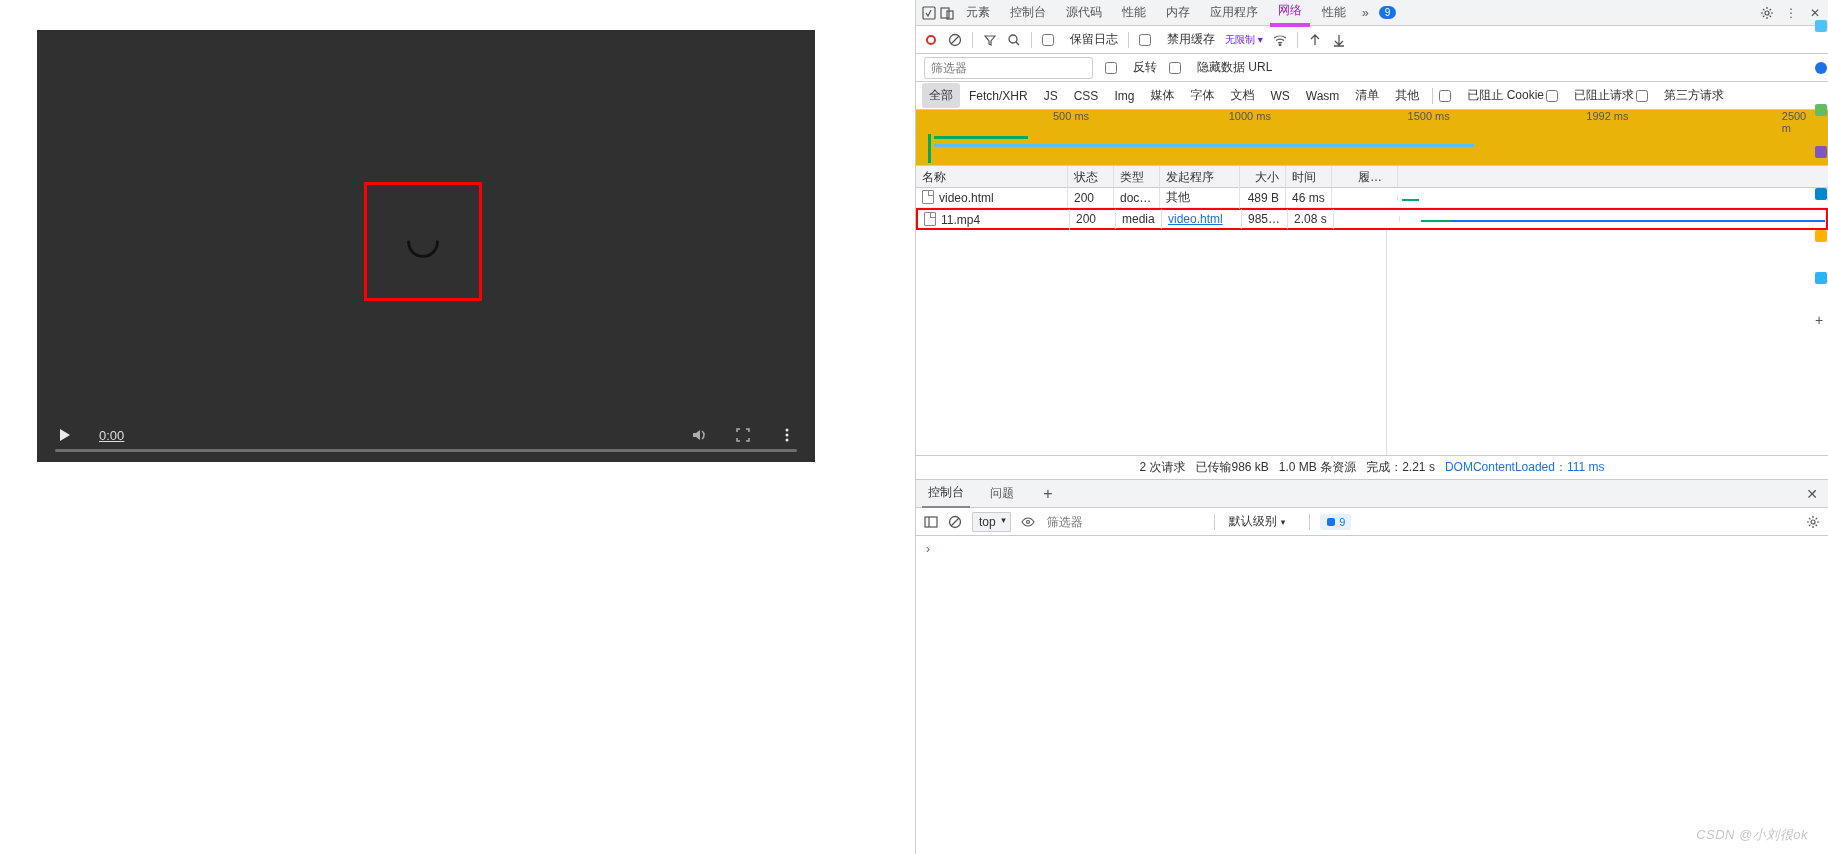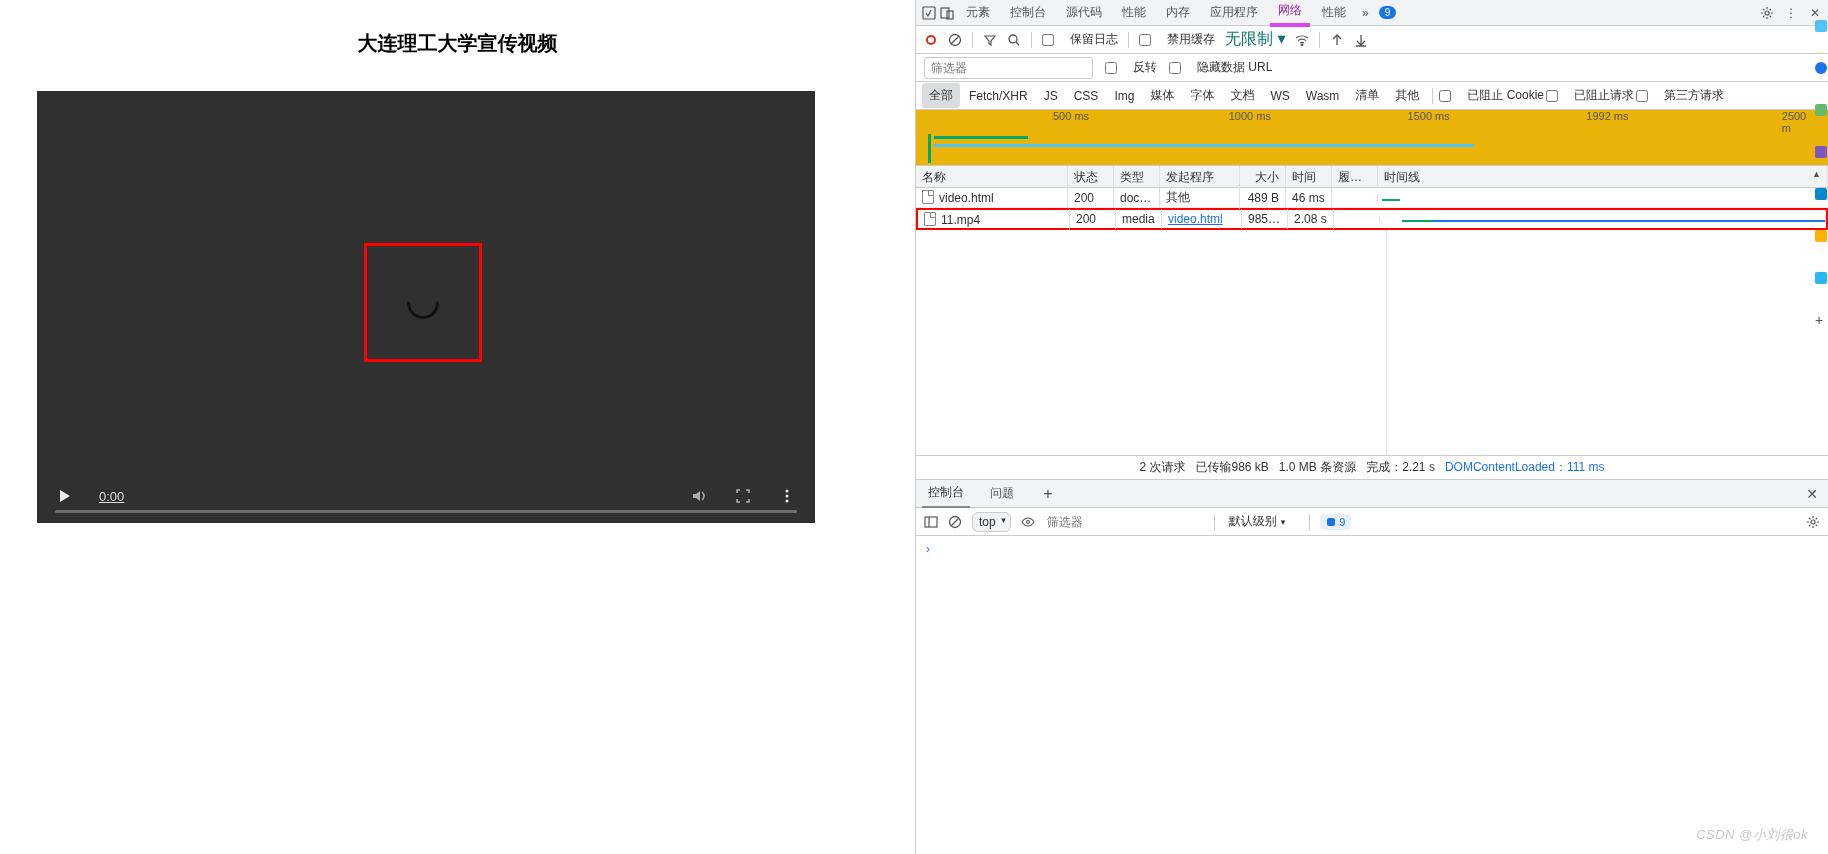--- a/index.html
+++ b/index.html
@@ -25,21 +25,21 @@
 .dt-badge { background: #1a73e8; color: #fff; border-radius: 8px; padding: 1px 6px; font-size: 10px; margin-left: 2px; }
 .dt-tgear { margin-left: auto; }
 .close-group { display: flex; gap: 6px; margin-left: 6px; }
 
 .dt-toolbar { display: flex; align-items: center; height: 28px; border-bottom: 1px solid #ccc; padding: 0 8px; gap: 10px; }
 .icn { width: 14px; height: 14px; display: inline-flex; align-items: center; justify-content: center; color: #555; }
 .rec-dot { width: 10px; height: 10px; border: 2px solid #d93025; border-radius: 50%; }
 .divider { width: 1px; height: 16px; background: #ccc; }
 .chk { display: flex; align-items: center; gap: 16px; font-size: 12px; color: #333; }
 .chk input { width: 12px; height: 12px; }
-.sel { font-size: 16px; border: none; background: transparent; color: #0f766e; }
+.sel { font-size: 10px; border: none; background: transparent; color: #6d28d9; }
 
 .dt-filter-row { display: flex; align-items: center; height: 28px; border-bottom: 1px solid #ccc; padding: 0 8px; gap: 12px; }
 .filter-input { flex: 0 0 140px; border: 1px solid #ccc; padding: 3px 6px; font-size: 12px; border-radius: 3px; }
 
 .dt-types { display: flex; align-items: center; height: 28px; border-bottom: 1px solid #ccc; padding: 0 6px; gap: 2px; flex-wrap: nowrap; }
 .type-btn { padding: 4px 7px; font-size: 12px; color: #333; cursor: pointer; border-radius: 3px; }
 .type-btn.active { background: #dadce0; }
 
 .timeline { height: 56px; border-bottom: 1px solid #ccc; position: relative; background: #eab308; }
 .tl-ticks { position: absolute; top: 0; left: 12px; right: 6px; height: 20px; display: flex; }
@@ -51,21 +51,21 @@
 
 .net-table { flex: 0 0 auto; }
 .nt-head { display: flex; background: #f1f3f4; border-bottom: 1px solid #ccc; height: 22px; font-size: 12px; color: #333; }
 .nt-head > div, .nt-row > div { padding: 3px 6px; border-right: 1px solid #e0e0e0; overflow: hidden; white-space: nowrap; text-overflow: ellipsis; }
 .c-name { width: 152px; }
 .c-st { width: 46px; }
 .c-ty { width: 46px; }
 .c-ini { width: 80px; }
 .c-sz { width: 46px; text-align: right; }
 .c-tm { width: 46px; }
-.c-fu { width: 46px; }
+.c-fu { width: 46px; margin-left: 20px; }
 .c-wf { flex: 1; position: relative; }
 .sort-ind { float: right; font-size: 9px; color: #555; }
 .nt-row { display: flex; height: 20px; font-size: 12px; align-items: center; border-bottom: 1px solid #f0f0f0; }
 .nt-row.hl { border: 2px solid #ff0000; height: 22px; }
 .file-ico { display: inline-block; width: 12px; height: 14px; border: 1px solid #888; border-radius: 1px; margin-right: 5px; vertical-align: -2px; position: relative; }
 .file-ico:after { content: ''; position: absolute; top: 0; right: 0; width: 4px; height: 4px; border-left: 1px solid #888; border-bottom: 1px solid #888; background: #fff; }
 .lnk { color: #1a73e8; text-decoration: underline; cursor: pointer; }
 .wf-bar { position: absolute; top: 4px; height: 12px; }
 .wf-green { background: #00a86b; }
 .wf-blue { background: #1a73e8; }
@@ -76,41 +76,40 @@
 .net-summary { height: 24px; border-bottom: 1px solid #ccc; display: flex; align-items: center; padding: 0 10px; gap: 10px; font-size: 12px; color: #333; justify-content: center; }
 .sum-dcl { color: #1a73e8; }
 
 .console-tabs { height: 28px; display: flex; align-items: center; border-bottom: 1px solid #ccc; padding: 0 6px; gap: 14px; background: #f1f3f4; }
 .ctab { font-size: 12px; color: #555; padding: 5px 6px; cursor: pointer; }
 .ctab.active { color: #333; border-bottom: 2px solid #888; }
 .plus-ic { width: 20px; height: 20px; display: flex; align-items: center; justify-content: center; font-size: 16px; color: #555; margin-left: 4px; cursor: pointer; }
 .x-ic { margin-left: auto; font-size: 14px; color: #555; cursor: pointer; padding: 4px; }
 
 .console-toolbar { height: 28px; display: flex; align-items: center; border-bottom: 1px solid #ccc; padding: 0 8px; gap: 10px; }
-.ctx-sel { border: 1px solid #ccc; padding: 2px 14px 2px 6px; background: #f1f3f4; border-radius: 6px; font-size: 12px; position: relative; }
+.ctx-sel { border: 1px solid #ccc; padding: 2px 14px 2px 6px; background: #f1f3f4; border-radius: 1px; font-size: 12px; position: relative; }
 .ctx-sel:after { content: '▾'; position: absolute; right: 4px; font-size: 9px; }
 .cfilter { border: none; font-size: 12px; padding: 2px; flex: 0 0 90px; color: #888; }
 .lvl-sel { border: none; font-size: 12px; padding: 2px 14px 2px 4px; background: transparent; position: relative; }
 .lvl-sel:after { content: '▾'; margin-left: 4px; font-size: 9px; }
 .issue-badge { background: #e8f0fe; color: #1a73e8; border-radius: 3px; padding: 2px 6px; font-size: 11px; display: flex; align-items: center; gap: 3px; }
 .gear2 { margin-left: auto; }
 
 .console-body { flex: 1; padding: 6px 10px; font-family: Consolas, monospace; font-size: 12px; color: #1a73e8; }
 .prompt-caret { color: #1a73e8; }
 
 .sidebar { position: absolute; right: 0; top: 20px; width: 14px; display: flex; flex-direction: column; gap: 30px; align-items: center; }
 .sb-ic { width: 12px; height: 12px; border-radius: 2px; }
 
 .watermark { position: absolute; right: 20px; bottom: 10px; font-size: 13px; color: #c8c8c8; font-style: italic; letter-spacing: .5px; }
 </style>
 </head>
 <body>
 
 <div class="left-pane">
-  <div class="page-title">大连理工大学宣传视频</div>
   <div class="video-box">
     <div class="red-box">
       <div class="spinner">
         <svg viewBox="0 0 50 50">
             <path d="M10 25 A15 15 0 0 0 40 25" fill="none" stroke="#111" stroke-width="3" stroke-linecap="round"></path>
           </svg>
       </div>
     </div>
     <div class="vcontrols">
       <div class="vbtn">
@@ -289,21 +288,20 @@
 
   <div class="net-table">
     <div class="nt-head">
       <div class="c-name">名称</div>
       <div class="c-st">状态</div>
       <div class="c-ty">类型</div>
       <div class="c-ini">发起程序</div>
       <div class="c-sz">大小</div>
       <div class="c-tm">时间</div>
       <div class="c-fu">履行者</div>
-      <div class="c-wf"><span>时间线</span><span class="sort-ind">▲</span></div>
     </div>
     <div id="net-rows">
         <div class="nt-row">
           <div class="c-name"><span class="file-ico"></span>video.html</div>
           <div class="c-st">200</div>
           <div class="c-ty">docu...</div>
           <div class="c-ini">其他</div>
           <div class="c-sz">489 B</div>
           <div class="c-tm">46 ms</div>
           <div class="c-fu"></div>

